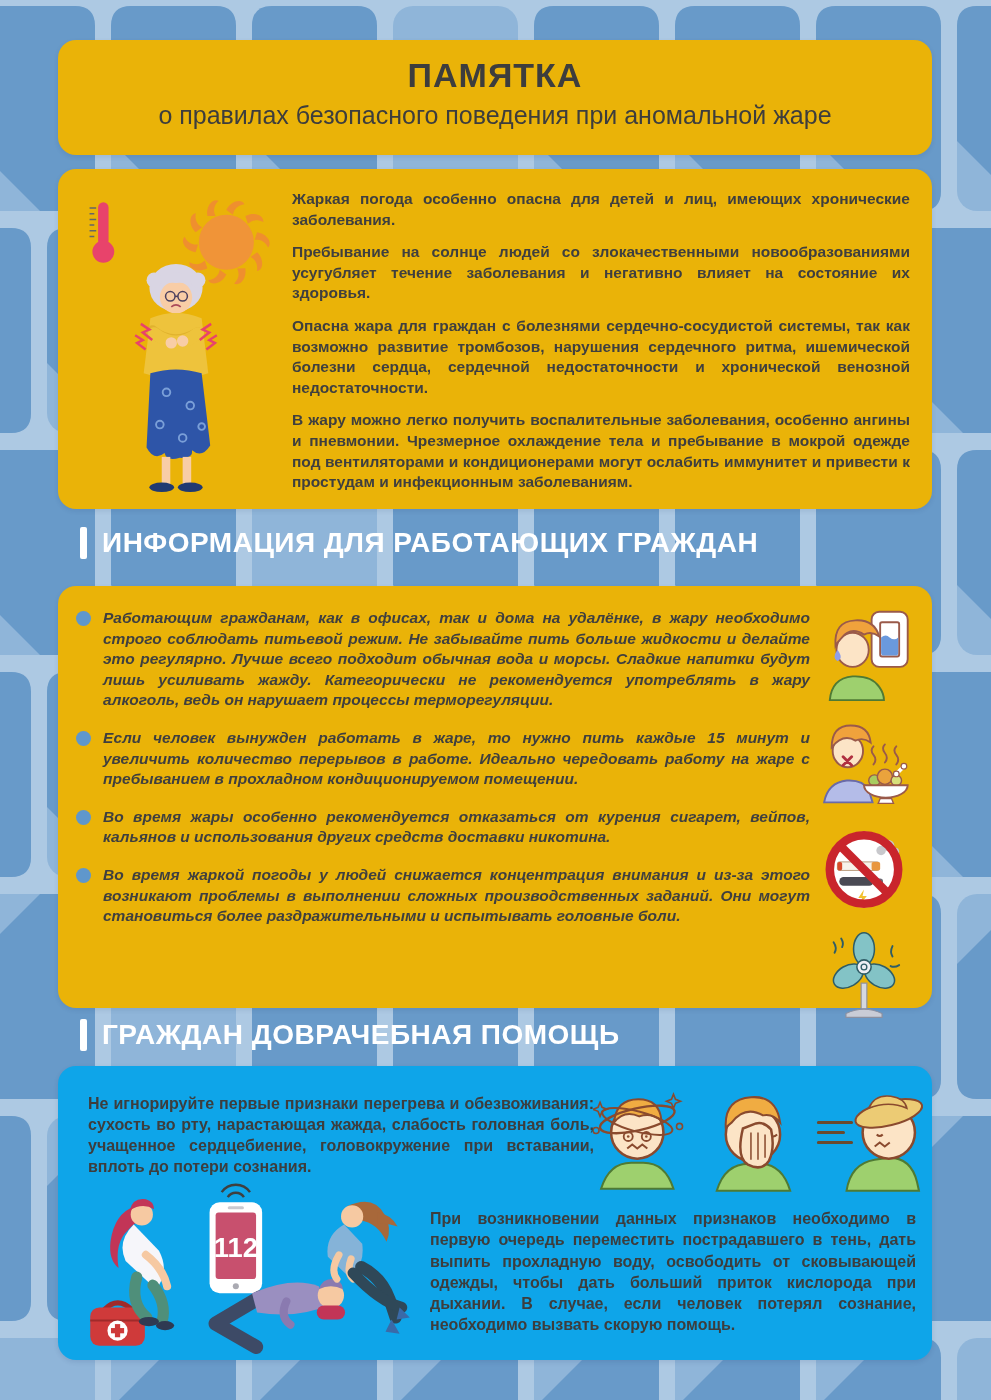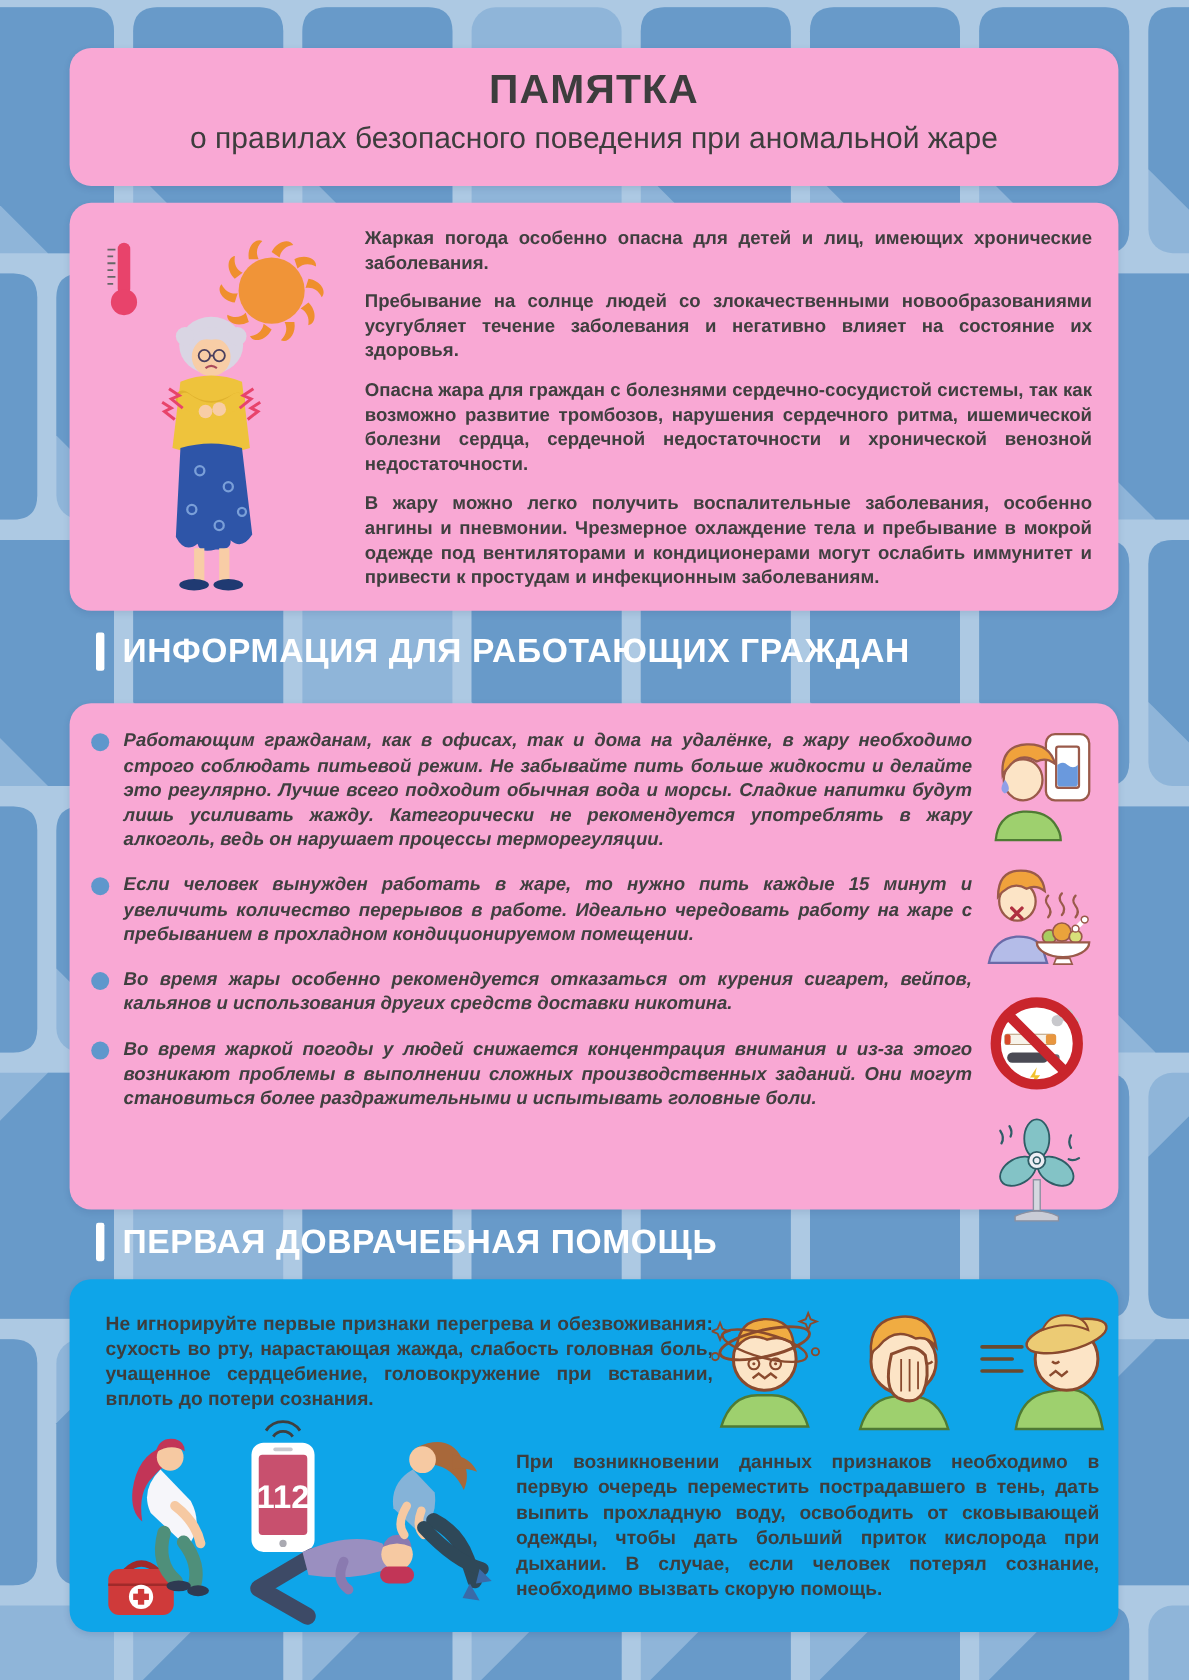--- a/index.html
+++ b/index.html
@@ -4,37 +4,37 @@
 <style>
   html,body{margin:0;padding:0;background:#adc9e3;}
   .canvas{
     position:relative;width:991px;height:1400px;overflow:hidden;
     background:#adc9e3;
     font-family:"Liberation Sans",sans-serif;
     color:#3d3d3d;
   }
   #bg-pattern{position:absolute;left:0;top:0;z-index:0;}
   .card{
-    position:absolute;left:58px;width:874px;background:#f9a8d4;
+    position:absolute;left:58px;width:874px;background:#eab308;
     border-radius:18px;z-index:1;box-shadow:0 2px 5px rgba(20,40,90,0.10);
     box-sizing:border-box;
   }
   .title-card{top:40px;height:115px;text-align:center;padding-top:16px;}
   .title-card h1{
     margin:0;font-size:34px;font-weight:bold;letter-spacing:1px;color:#3d3d3d;
   }
   .title-card .subtitle{
     margin:6px 0 0 0;font-size:25px;font-weight:normal;color:#3d3d3d;
   }
   .intro-card{top:169px;height:340px;display:flex;padding:20px 22px 18px 12px;}
   .intro-illustration{flex:0 0 212px;position:relative;}
   .intro-text{flex:1;padding-left:10px;}
   .para{
     font-size:15.5px;font-weight:bold;line-height:1.33;text-align:justify;
-    margin:0 0 12px 12px;color:#3f3f3f;
+    margin:0 0 12px 0;color:#3f3f3f;
   }
   .band-heading{
     position:absolute;left:80px;z-index:1;display:flex;align-items:flex-end;
     color:#ffffff;font-size:28px;font-weight:bold;letter-spacing:0.5px;margin:0;
   }
   .band-heading .bar{
     width:7px;height:32px;background:#ffffff;border-radius:2px;margin-right:15px;
   }
   .heading-1{top:527px;}
   .heading-2{top:1019px;}
@@ -343,21 +343,21 @@
           </g>
           <rect x="47" y="57" width="6" height="27" fill="#d5d8e0" stroke="#8c90a0" stroke-width="1.2"></rect>
           <path d="M31 89 q19 -9 38 0 l0 4 h-38 Z" fill="#c9ccd6" stroke="#8c90a0" stroke-width="1.2"></path>
         </svg>
       </div>
     </div>
   </div>
 
   <h2 class="band-heading heading-2">
     <span class="bar"></span>
-    <span>ПЕРВАЯ ДОВРАЧЕБНАЯ ПОМОЩЬ</span>
+    <span>ГРАЖДАН ДОВРАЧЕБНАЯ ПОМОЩЬ</span>
   </h2>
 
   <div class="card aid-card">
     <div class="aid-warning">Не игнорируйте первые признаки перегрева и обезвоживания: сухость во рту, нарастающая жажда, слабость головная боль, учащенное сердцебиение, головокружение при вставании, вплоть до потери сознания.</div>
 
     <div class="faces-illustration">
       <svg viewBox="0 0 330 115" width="332" height="116">
         <g>
           <path d="M8 110 q8 -26 30 -26 h12 q22 0 30 26 Z" fill="#9ed06e" stroke="#4f7a34" stroke-width="2"></path>
           <circle cx="44" cy="54" r="26" fill="#fce4c6" stroke="#8a4a2e" stroke-width="2.5"></circle>

